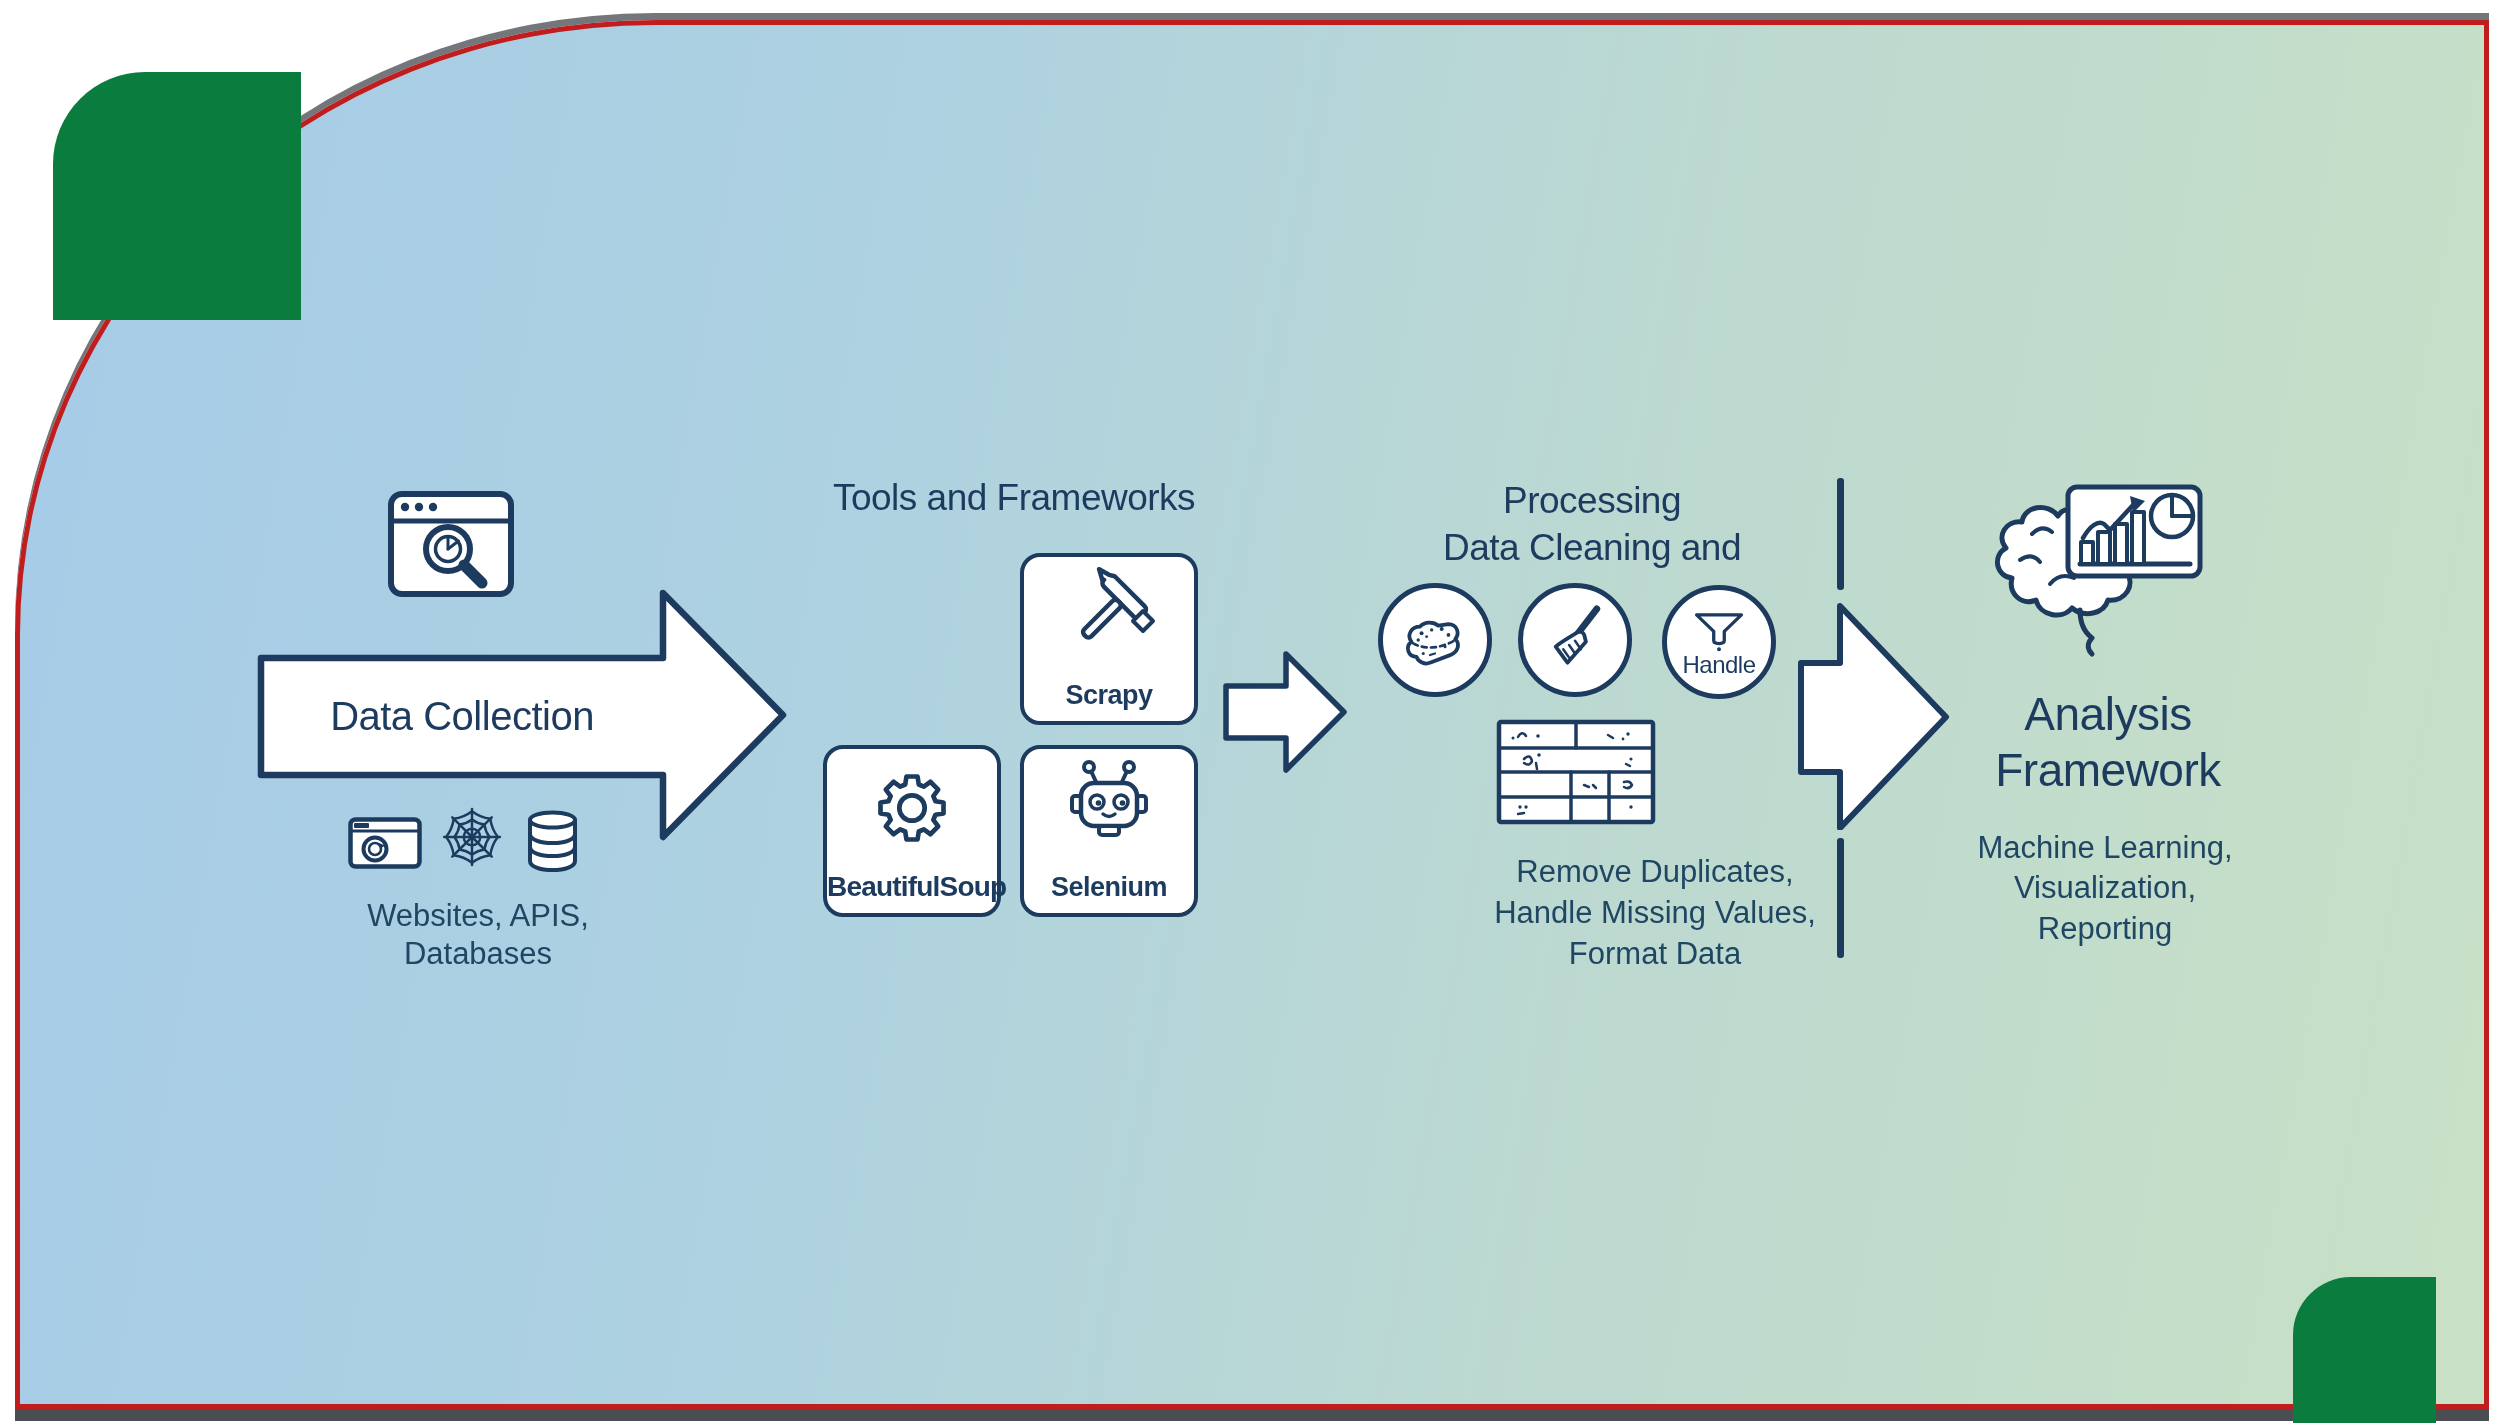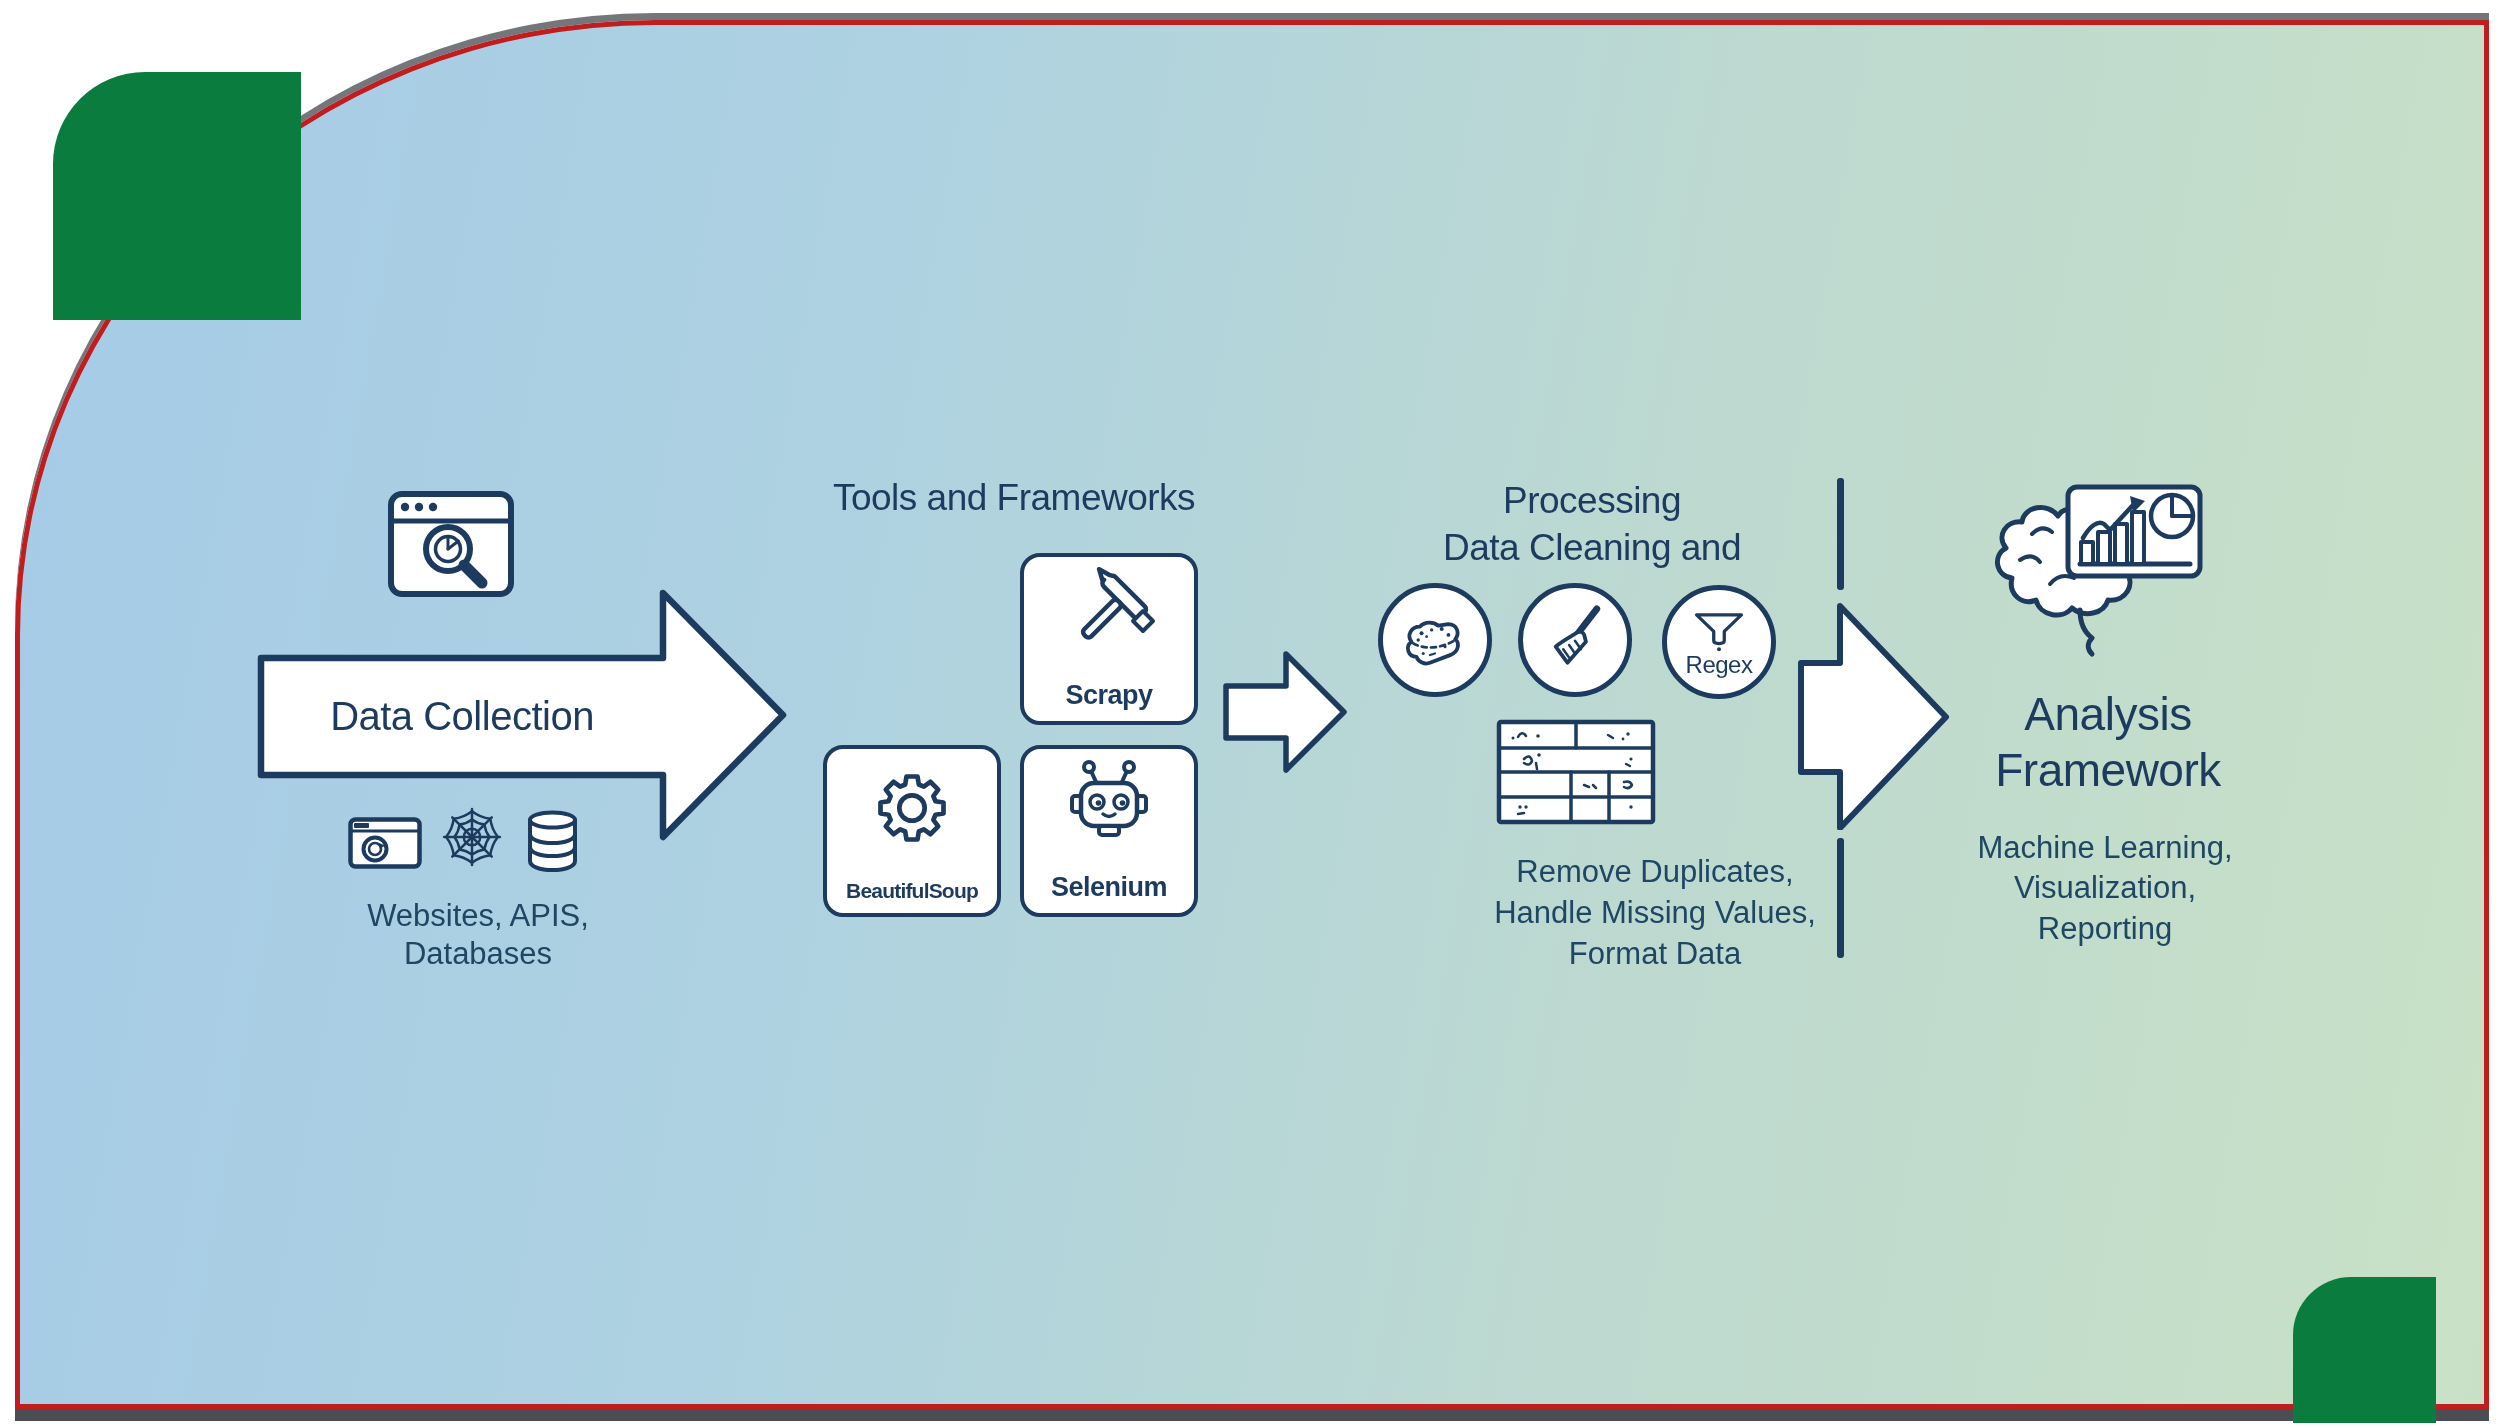--- a/index.html
+++ b/index.html
@@ -30,21 +30,21 @@
   .fi{fill:var(--ink);stroke:none;}
   .card{
     position:absolute;width:178px;height:172px;box-sizing:border-box;z-index:4;
     background:#ffffff;border:4px solid var(--ink);border-radius:20px;
   }
   .card .card-icon{position:absolute;left:50%;transform:translateX(-50%);}
   .card .card-label{
     position:absolute;left:0;right:0;bottom:10px;text-align:center;
     font-weight:700;font-size:27px;color:var(--ink);letter-spacing:-0.5px;
   }
-  .card .card-label.small{font-size:21px;letter-spacing:-0.8px;}
+  .card .card-label.small{font-size:28px;letter-spacing:-0.8px;}
   .badge{
     position:absolute;width:114px;height:114px;box-sizing:border-box;z-index:4;
     background:#ffffff;border:5px solid var(--ink);border-radius:50%;
     display:flex;flex-direction:column;align-items:center;justify-content:center;
   }
   .badge .badge-label{font-size:24px;color:var(--ink);margin-top:-2px;letter-spacing:-0.5px;}
   .divider{position:absolute;width:7px;background:var(--ink);border-radius:3px;z-index:4;}
   .line-block div{white-space:nowrap;}
 </style>
 </head>
@@ -185,21 +185,21 @@
       <line class="ln" x1="43" y1="56" x2="50" y2="66" stroke-width="3"></line>
       <line class="ln" x1="50" y1="51" x2="57" y2="61" stroke-width="3"></line>
     </svg>
   </div>
 
   <div class="badge" style="left:1662px;top:585px">
     <svg width="66" height="42" viewBox="0 0 100 62" style="margin-top:6px">
       <path class="fw" stroke-width="5" d="M16,5 L84,5 L58,30 L58,44 C58,50 42,50 42,44 L42,30 Z"></path>
       <circle class="fi" cx="50" cy="57" r="3"></circle>
     </svg>
-    <div class="badge-label">Regex</div>
+    <div class="badge-label">Handle</div>
   </div>
 
   <svg class="abs" style="left:1496px;top:719px" width="160" height="106" viewBox="0 0 160 106">
     <rect class="fw" x="3" y="3" width="154" height="100" rx="2" stroke-width="4.5"></rect>
     <line class="ln" x1="3" y1="29" x2="157" y2="29" stroke-width="3.5"></line>
     <line class="ln" x1="3" y1="53" x2="157" y2="53" stroke-width="3.5"></line>
     <line class="ln" x1="3" y1="78" x2="157" y2="78" stroke-width="3.5"></line>
     <line class="ln" x1="80" y1="3" x2="80" y2="29" stroke-width="3.5"></line>
     <line class="ln" x1="75" y1="53" x2="75" y2="103" stroke-width="3.5"></line>
     <line class="ln" x1="113" y1="53" x2="113" y2="103" stroke-width="3.5"></line>

